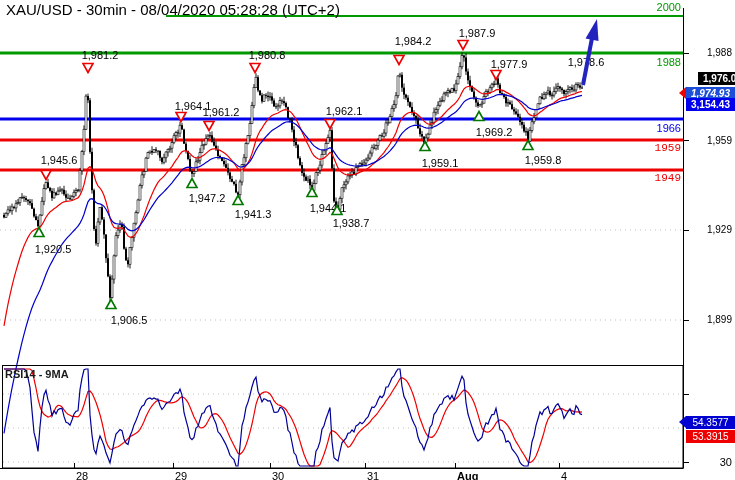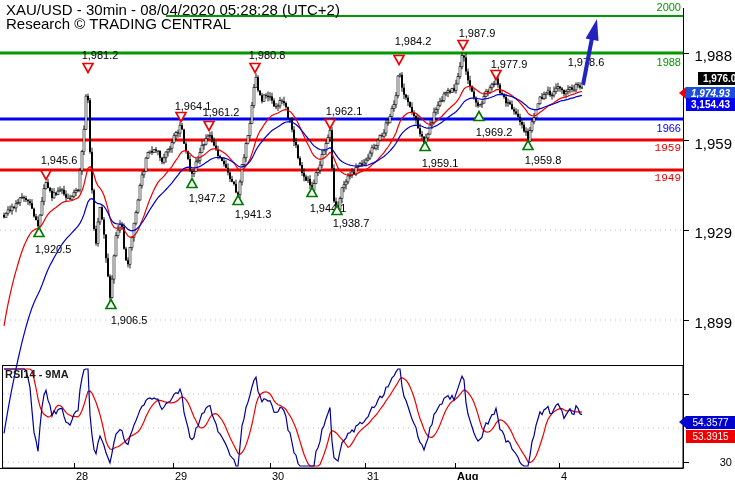--- a/index.html
+++ b/index.html
@@ -11,21 +11,21 @@
   .hdr.l2{left:6px;top:15px;}
   .lvl{position:absolute;right:54px;font-size:11px;white-space:nowrap;}
   .lvl.green{color:#009900;}
   .lvl.blue{color:#0000EE;}
   .lvl.red{color:#EE0000;font-family:Liberation Mono, monospace;}
   .lvl.y2000{top:1px;}
   .lvl.y1988{top:56px;}
   .lvl.y1966{top:122px;}
   .lvl.y1959{top:142px;}
   .lvl.y1949{top:172px;}
-  .ytick{position:absolute;right:3px;font-size:15px;color:#000;white-space:nowrap;}
+  .ytick{position:absolute;right:3px;font-size:10px;color:#000;white-space:nowrap;}
   .ytick.t0{top:47px;}.ytick.t1{top:135px;}.ytick.t2{top:224px;}.ytick.t3{top:314px;}
   .rtick{position:absolute;right:3px;font-size:11px;color:#000;}
   .rtick.t0{top:389px;margin-top:44px;}.rtick.t1{top:456px;}
   .pbox{position:absolute;left:686px;width:49px;height:13px;line-height:13px;
         font-size:10px;font-weight:bold;color:#fff;text-align:center;}
   .pbox.b0{top:72px;background:#000000;margin-left:12px;}
   .pbox.b1{top:87px;background:#1d4ed8;font-style:italic;}
   .pbox.b2{top:98px;background:#0000EE;}
   .rbox{position:absolute;left:686px;width:49px;height:13px;line-height:13px;
         font-size:10px;font-weight:normal;color:#fff;text-align:center;}
@@ -701,21 +701,20 @@
         <line x1="74.5" y1="463" x2="74.5" y2="469" stroke="#000" stroke-width="1"></line>
         <line x1="173.5" y1="463" x2="173.5" y2="469" stroke="#000" stroke-width="1"></line>
         <line x1="270.5" y1="463" x2="270.5" y2="469" stroke="#000" stroke-width="1"></line>
         <line x1="365.5" y1="463" x2="365.5" y2="469" stroke="#000" stroke-width="1"></line>
         <line x1="455.5" y1="463" x2="455.5" y2="469" stroke="#000" stroke-width="1"></line>
         <line x1="559.5" y1="463" x2="559.5" y2="469" stroke="#000" stroke-width="1"></line>
       </g>
     </svg>
 
   <div class="hdr l1">XAU/USD - 30min - 08/04/2020 05:28:28 (UTC+2)</div>
-  <div class="hdr l2">Research © TRADING CENTRAL</div>
 
   <div class="lvl green y2000">2000</div>
   <div class="lvl green y1988">1988</div>
   <div class="lvl blue y1966">1966</div>
   <div class="lvl red y1959">1959</div>
   <div class="lvl red y1949">1949</div>
 
   <div class="ytick t0">1,988</div>
   <div class="ytick t1">1,959</div>
   <div class="ytick t2">1,929</div>

